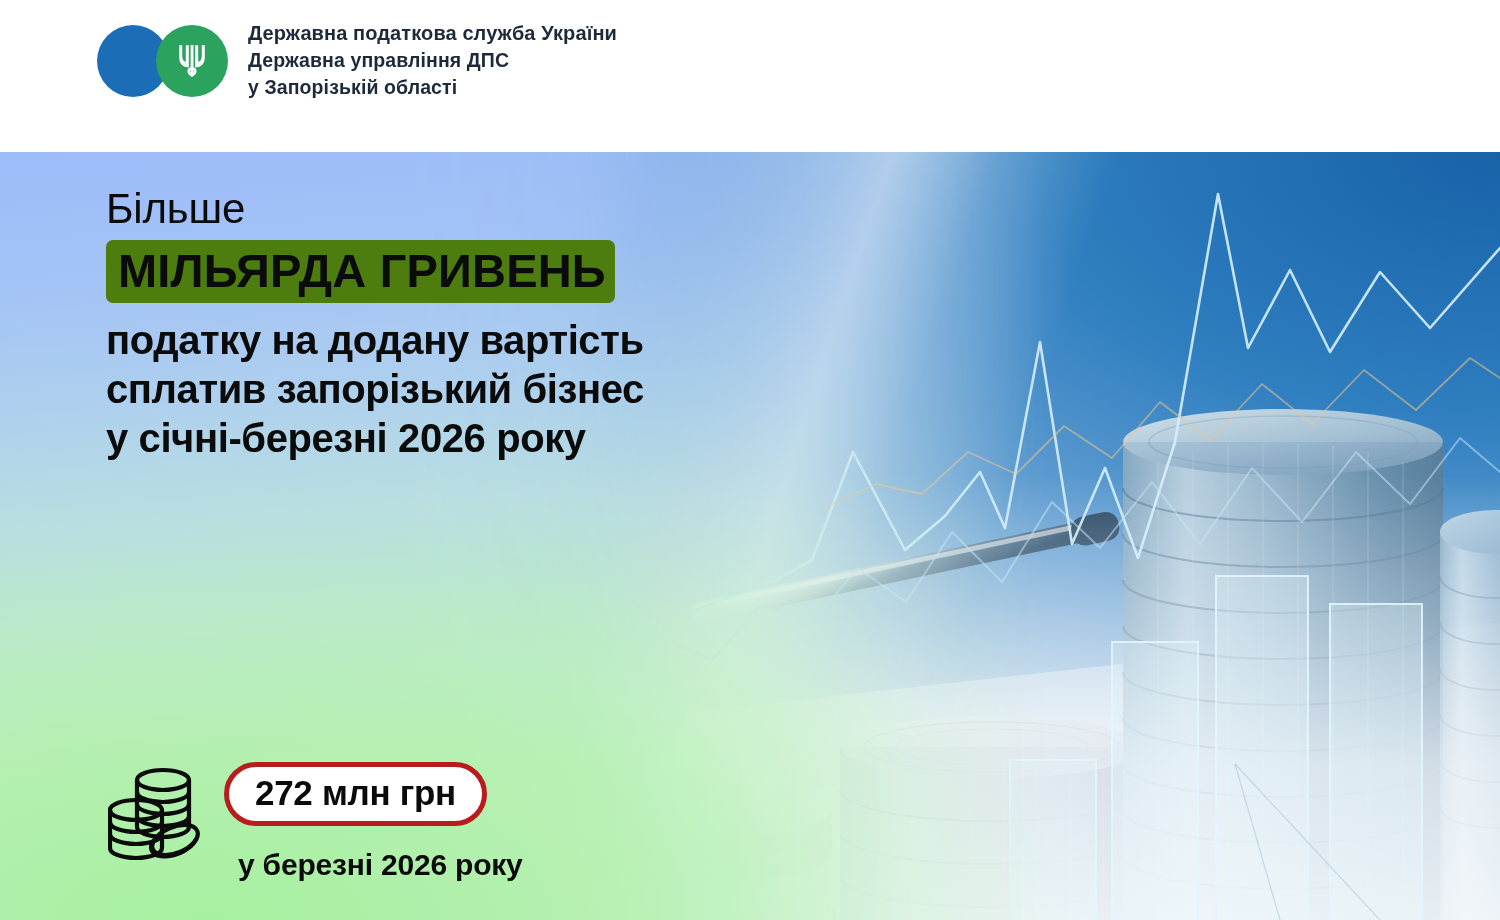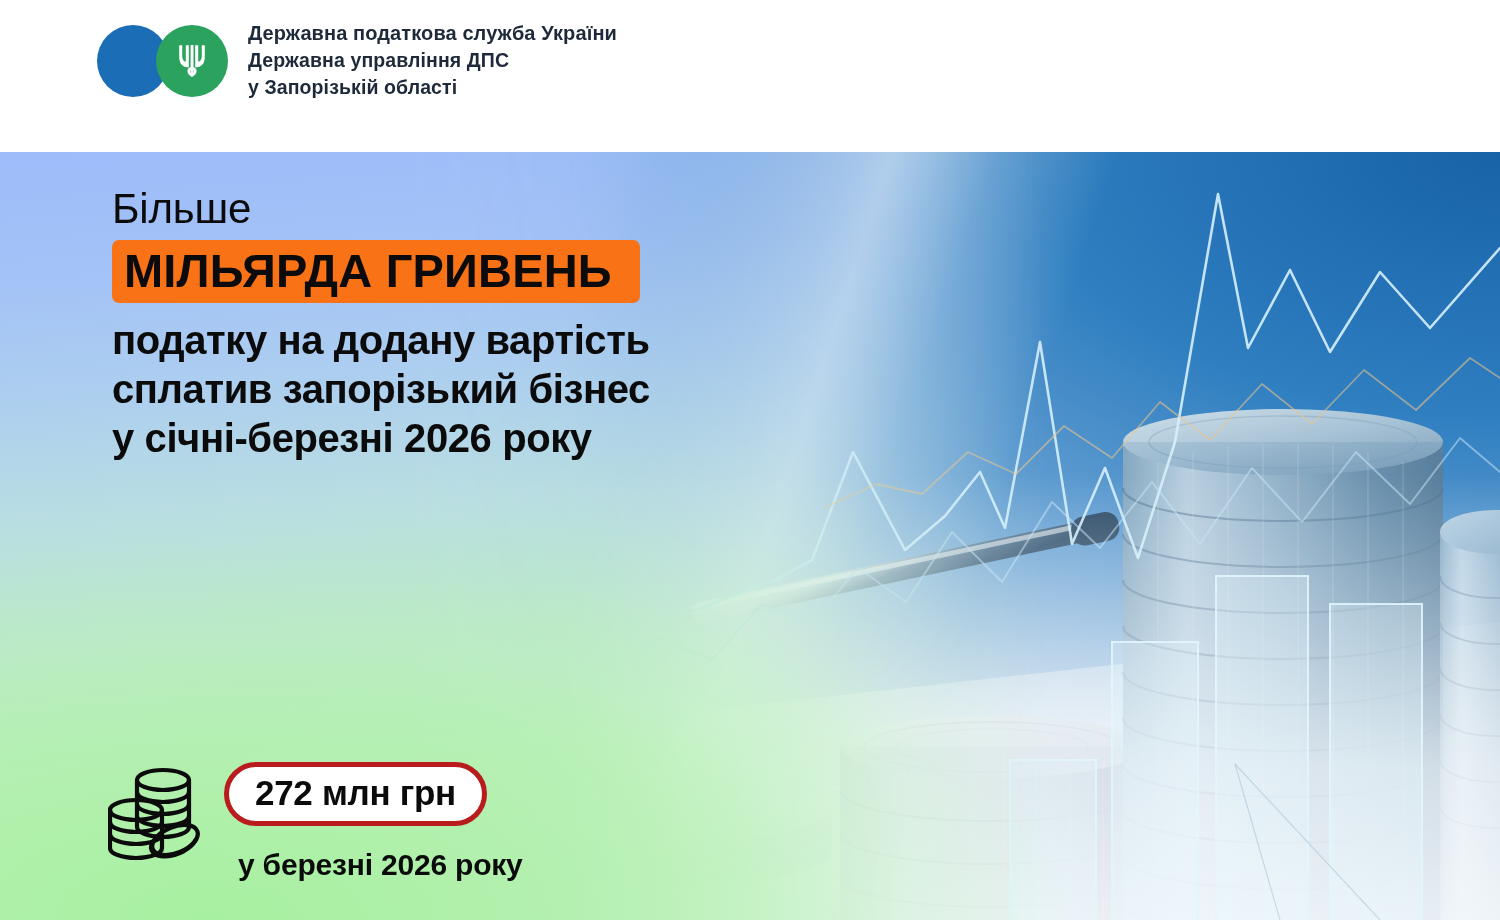--- a/index.html
+++ b/index.html
@@ -116,34 +116,34 @@
   }
 
   .photo-svg, .chart-svg {
     position:absolute; inset:0;
     width:1500px; height:768px;
   }
 
   
   .content { position:absolute; inset:0; z-index:30; }
 
-  .headline { position:absolute; left:112px; top:185px; }
+  .headline { position:absolute; left:106px; top:185px; }
   .hl-pre {
     font-size:42px;
     font-weight:normal;
     color:#0B0B0B;
     line-height:1.16;
     letter-spacing:-0.2px;
   }
   .hl-highlight-wrap { margin-top:6px; display:inline-block; }
   .hl-highlight {
     display:inline-block;
-    background:#f97316;
+    background:#4d7c0f;
     border-radius:7px;
-    padding:7px 28px 9px 12px;
+    padding:7px 9px 9px 12px;
     font-size:47px;
     font-weight:bold;
     color:#0B0B0B;
     line-height:1.0;
     letter-spacing:0.2px;
   }
   .hl-body {
     margin-top:13px;
     font-size:40px;
     font-weight:bold;

